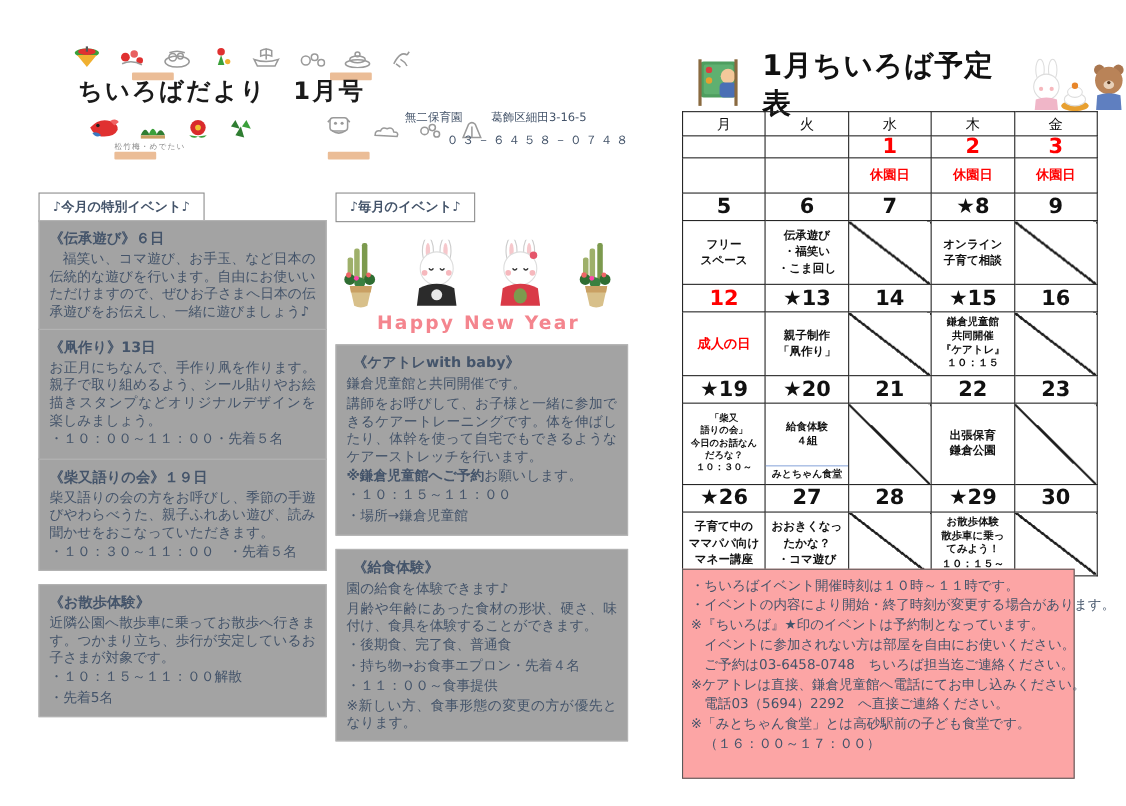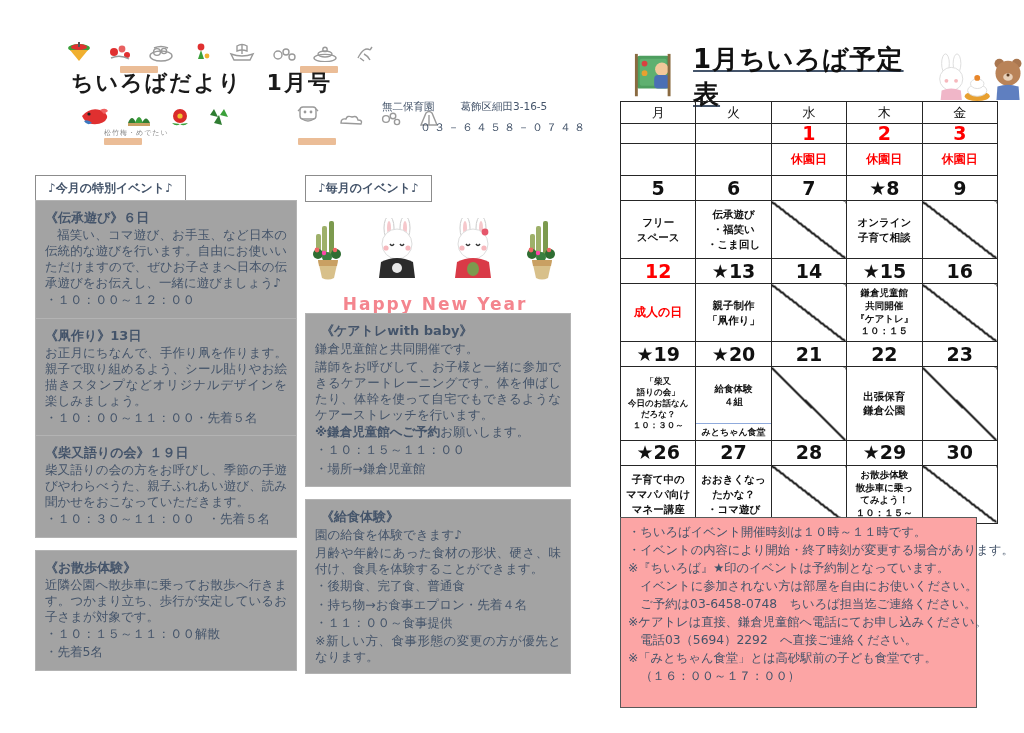--- a/index.html
+++ b/index.html
@@ -10,43 +10,43 @@
     color:#44546A; overflow:hidden;
   }
   
   .decor-row { position:absolute; display:flex; align-items:flex-end; gap:16px; }
   .decor-row svg { display:block; }
   .wm-tag { position:absolute; width:38px; height:7px; background:#e7b285; border-radius:1px; opacity:.85; }
   .decor-caption { position:absolute; font-size:7px; color:#8a8a8a; letter-spacing:1px; }
 
   
   .page-title { position:absolute; left:71px; top:68px; font-size:22px; font-weight:bold; color:#1a1a1a; letter-spacing:2px; }
-  .org-info { position:absolute; left:382px; top:100px; font-size:10.5px; color:#44546A; }
+  .org-info { position:absolute; left:368px; top:100px; font-size:10.5px; color:#44546A; }
   .org-line1 span { margin-right:26px; }
   .org-phone { display:block; margin-top:6px; padding-left:38px; letter-spacing:3px; font-size:11px; }
 
   
   .hdr-box { position:absolute; border:1px solid #8c8c8c; background:#fff; padding:4px 12px;
              font-size:12px; font-weight:bold; color:#44546A; }
   
   .sec-col { position:absolute; width:262px; }
   .sec { border:1px solid #b3b3b3; background:#a3a3a3; padding:7px 9px 8px 9px; margin-top:-1px; }
   .sec.gap { margin-top:12px; }
   .sec-title { font-size:13px; font-weight:bold; color:#44546A; line-height:19px; }
   .sec-body { font-size:12.5px; line-height:16px; color:#44546A; text-align:justify; }
   .sec-line { font-size:12.5px; line-height:18.6px; color:#44546A; }
   .indent { text-indent:12px; }
 
   
   .hny { position:absolute; left:306px; top:218px; width:258px; text-align:center; }
   .hny-art { display:flex; justify-content:space-between; align-items:flex-end; padding:0 4px; }
-  .hny-text { margin-top:12px; font-size:17px; font-weight:bold; color:#f4858e; letter-spacing:2px; }
-
-  
-  .cal-title { position:absolute; left:633px; top:42px; display:flex; align-items:center; gap:10px;text-decoration:underline; }
+  .hny-text { margin-top:2px; font-size:17px; font-weight:bold; color:#f4858e; letter-spacing:2px; }
+
+  
+  .cal-title { position:absolute; left:633px; top:42px; display:flex; align-items:center; gap:10px; }
   .cal-title-text { font-size:26px; font-weight:bold; color:#111; letter-spacing:1px; }
   table.cal { position:absolute; left:620px; top:101px; width:378px; border-collapse:collapse; table-layout:fixed; }
   table.cal td { border:1.6px solid #262626; text-align:center; vertical-align:middle; padding:0; overflow:hidden; }
   .wd-row td { height:22px; font-size:13px; color:#111; }
   .date-row td { height:25px; font-size:19px; font-weight:bold; color:#111; line-height:1; }
   .date-row.first td { height:20px; }
   .red { color:#ff0000 !important; }
   .ev-row td { height:58px; font-size:10.5px; font-weight:bold; color:#111; line-height:1.4; white-space:pre-line; }
   .ev-row.first td { height:32px; font-size:12px; }
   .ev-small { font-size:9.5px !important; line-height:1.35 !important; }
@@ -170,21 +170,20 @@
     </span>
     <span class="org-phone">０３－６４５８－０７４８</span>
   </div>
 
   <div class="hdr-box" style="left:35px; top:175px;">♪今月の特別イベント♪</div>
 
   <div class="sec-col" style="left:35px; top:201px;">
     <div class="sec">
       <div class="sec-title">《伝承遊び》６日</div>
       <div class="sec-body indent">福笑い、コマ遊び、お手玉、など日本の伝統的な遊びを行います。自由にお使いいただけますので、ぜひお子さまへ日本の伝承遊びをお伝えし、一緒に遊びましょう♪</div>
-      <div class="sec-line">・１０：００～１２：００</div>
     </div>
     <div class="sec">
       <div class="sec-title">《凧作り》13日</div>
       <div class="sec-body">お正月にちなんで、手作り凧を作ります。親子で取り組めるよう、シール貼りやお絵描きスタンプなどオリジナルデザインを楽しみましょう。</div>
       <div class="sec-line">・１０：００～１１：００・先着５名</div>
     </div>
     <div class="sec">
       <div class="sec-title">《柴又語りの会》１９日</div>
       <div class="sec-body">柴又語りの会の方をお呼びし、季節の手遊びやわらべうた、親子ふれあい遊び、読み聞かせをおこなっていただきます。</div>
       <div class="sec-line">・１０：３０～１１：００　・先着５名</div>

